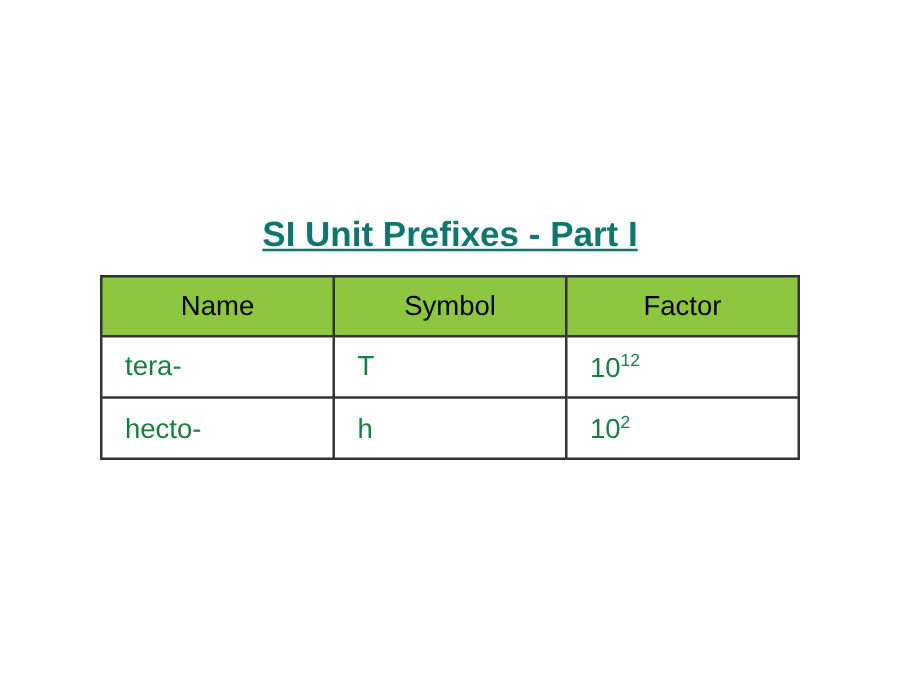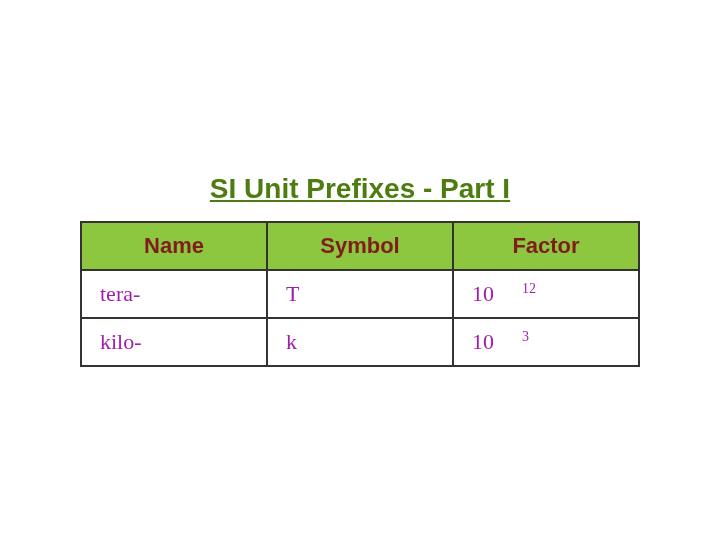--- a/index.html
+++ b/index.html
@@ -16,56 +16,54 @@
       flex-direction: column;
       align-items: center;
       justify-content: center;
       font-family: Arial, sans-serif;
     }
 
     .page-title {
       font-size: 28px;
       text-decoration: underline;
       margin-bottom: 16px;
-      color: #4d7c0f;
+      color: #0f766e;
     }
 
     .prefix-table {
       border-collapse: collapse;
       width: 560px;
     }
 
     .prefix-table th,
     .prefix-table td {
       border: 2px solid #333333;
       padding: 10px 18px;
       font-size: 22px;
       width: 33.33%;
     }
 
     .prefix-table thead tr th {
       background-color: #8dc63f;
-      font-weight: bold;
-      color: #7f1d1d;
+      font-weight: normal;
+      color: #000000;
     }
 
     .prefix-table tbody tr td {
       background-color: #ffffff;
-      color: #a21caf;
-      font-family: Liberation Serif, serif;
+      color: #15803d;
     }
 
     .factor-cell {
       white-space: nowrap;
     }
 
     sup {
       font-size: 14px;
       vertical-align: super;
-      margin-left: 28px;
     }
   </style>
 </head>
 <body>
 
 <h1 class="page-title">SI Unit Prefixes - Part I</h1>
 
 <table class="prefix-table">
   <thead>
     <tr>
@@ -74,18 +72,18 @@
       <th>Factor</th>
     </tr>
   </thead>
   <tbody id="table-body">
   <tr>
         <td>tera-</td>
         <td>T</td>
         <td class="factor-cell">10<sup>12</sup></td>
       </tr>
       <tr>
-        <td>kilo-</td>
-        <td>k</td>
-        <td class="factor-cell">10<sup>3</sup></td>
+        <td>hecto-</td>
+        <td>h</td>
+        <td class="factor-cell">10<sup>2</sup></td>
       </tr>
     </tbody>
 </table>
 
 </body></html>

